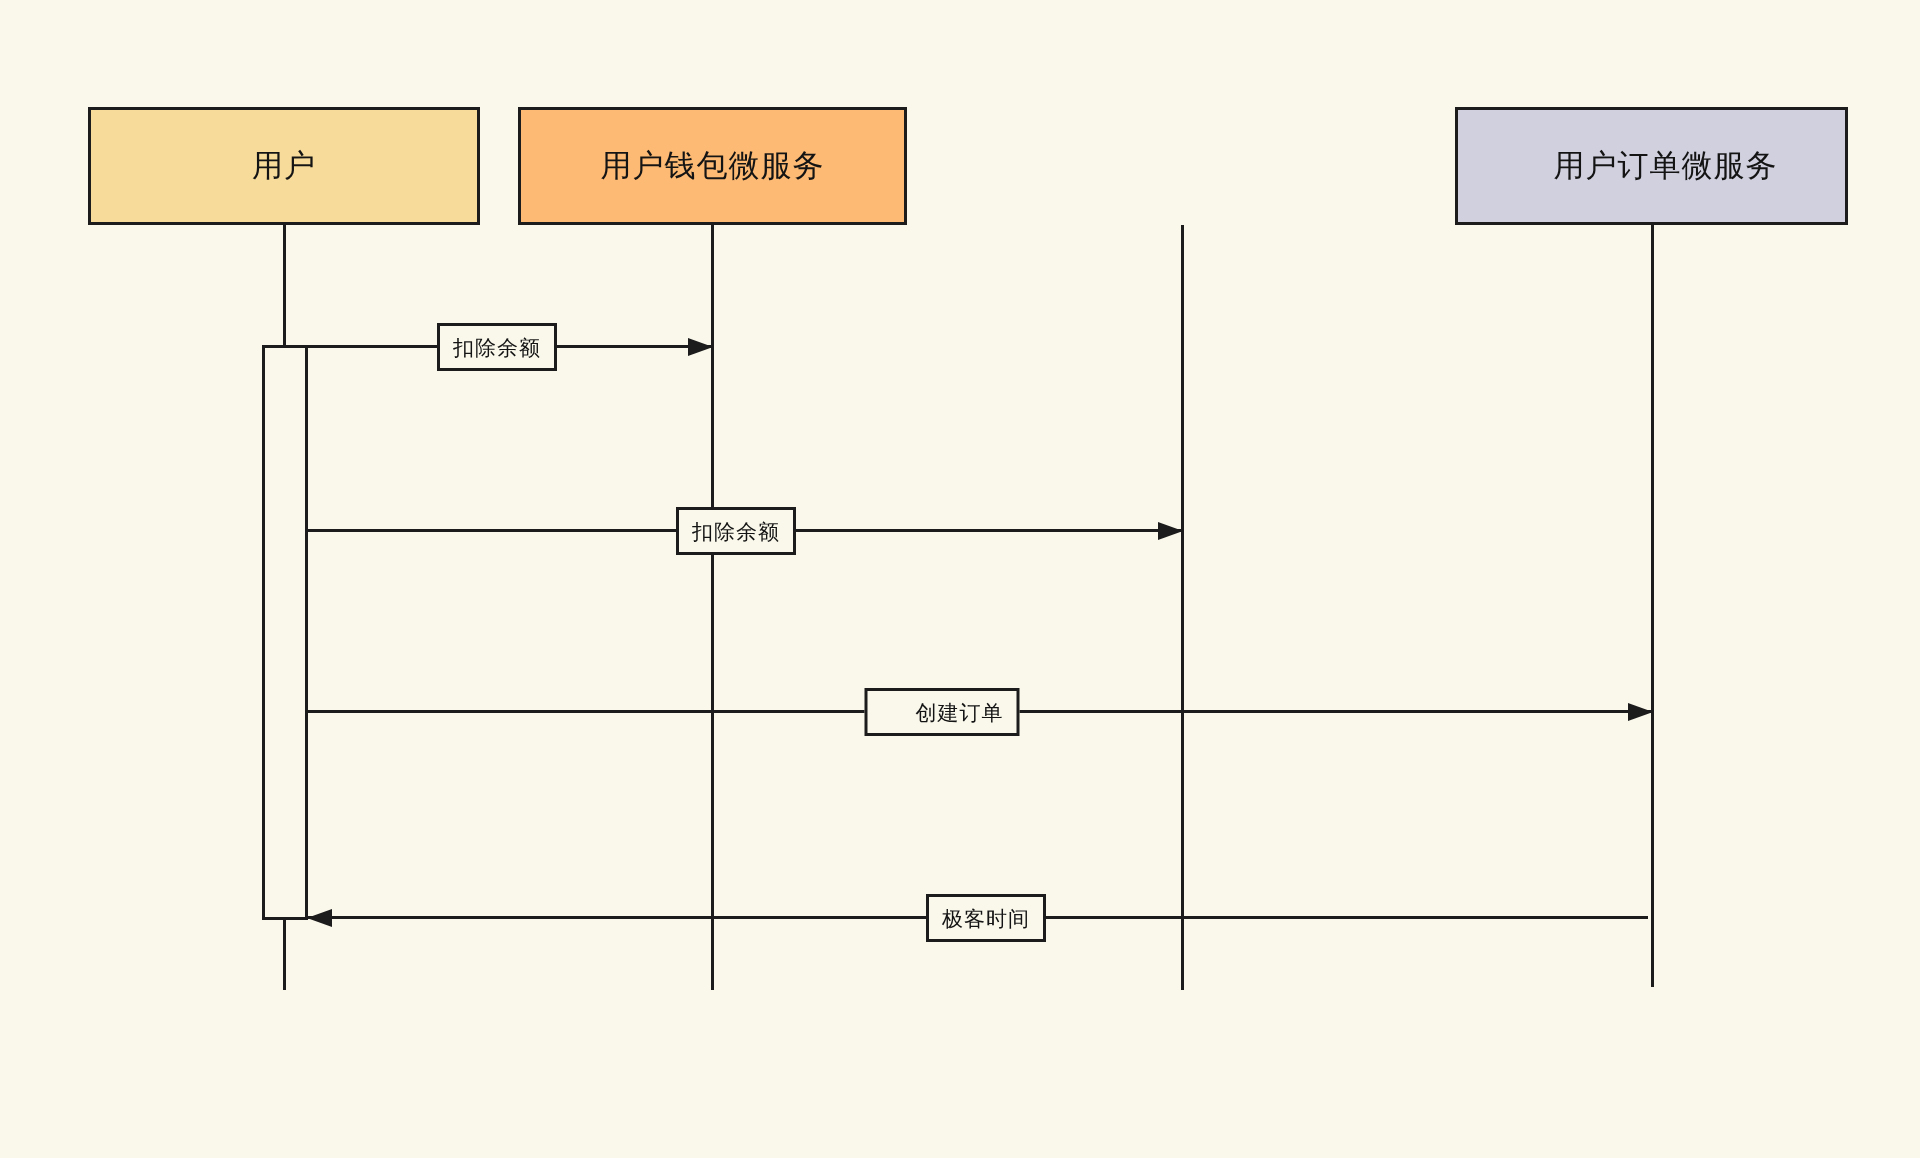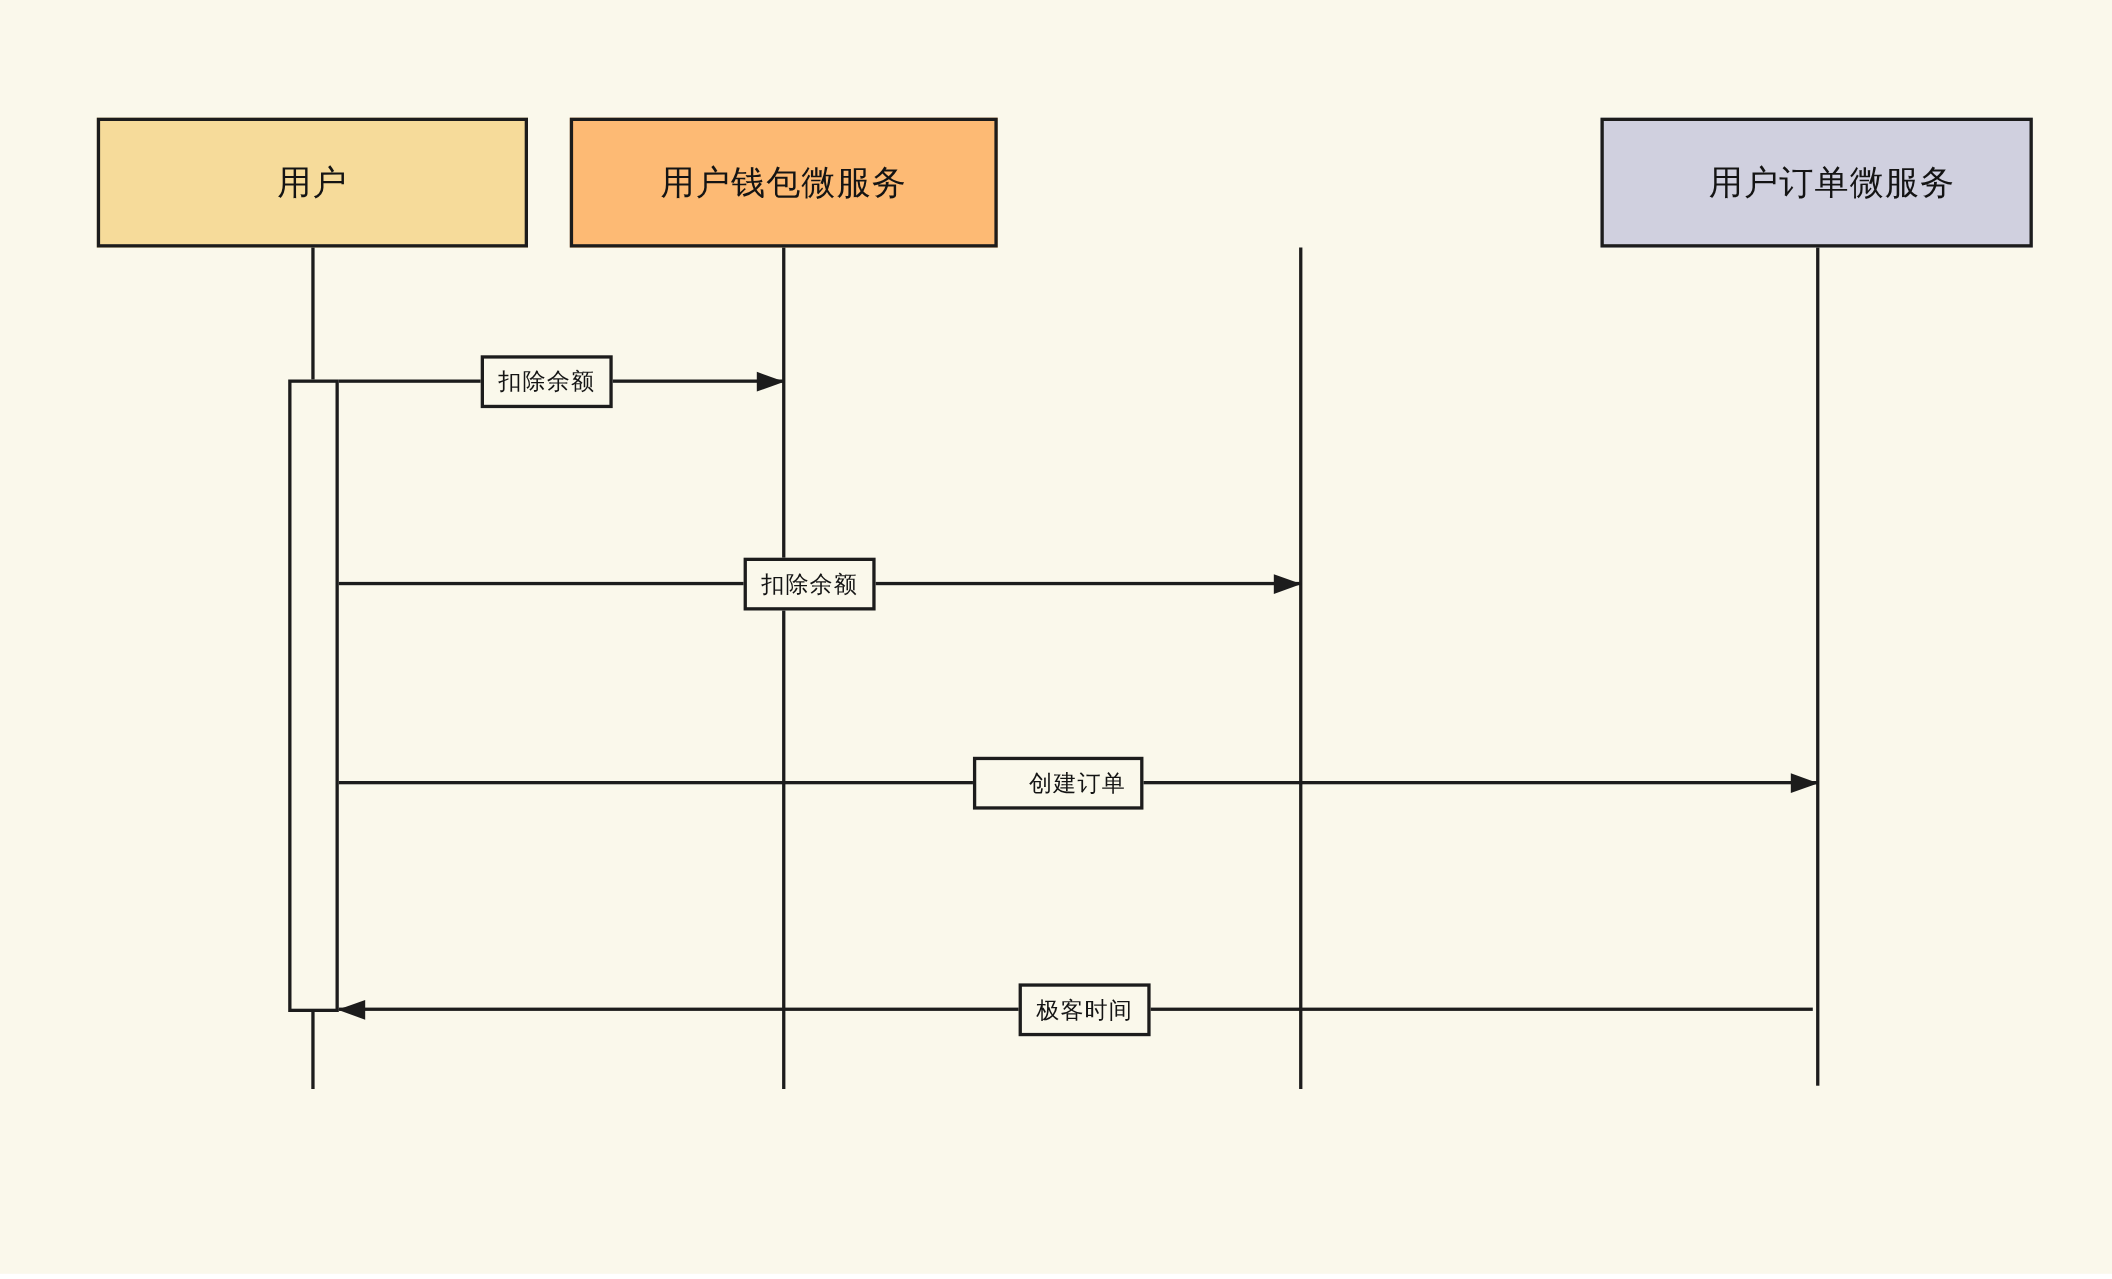--- a/index.html
+++ b/index.html
@@ -46,21 +46,21 @@
   .head-right{right:-1px;border-top:9px solid transparent;border-bottom:9px solid transparent;border-left:25px solid #1c1c1c;}
   .head-left{left:-1px;border-top:9px solid transparent;border-bottom:9px solid transparent;border-right:25px solid #1c1c1c;}
   .msg-label{
     position:absolute;top:50%;transform:translate(-50%,-50%);
     background:#faf8eb;border:3px solid #1c1c1c;
     font-size:21px;color:#141414;line-height:1;
     padding:11px 13px 10px;white-space:nowrap;letter-spacing:1px;
   }
   #msg-1 .msg-label{left:189px;}
   #msg-2 .msg-label{left:428px;}
-  #msg-3 .msg-label{left:654px;padding-left:48px;}
+  #msg-3 .msg-label{left:634px;padding-left:48px;}
   #msg-4 .msg-label{left:678px;}
   
   #footer{
     position:absolute;left:1183px;top:1062px;height:84px;
     display:flex;align-items:center;
   }
   #footer .logo{align-self:flex-start;margin-top:2px;}
   .brand-text{
     font-size:40px;font-weight:bold;color:#4d4d4d;
     margin-left:16px;letter-spacing:3px;margin-top:14px;

